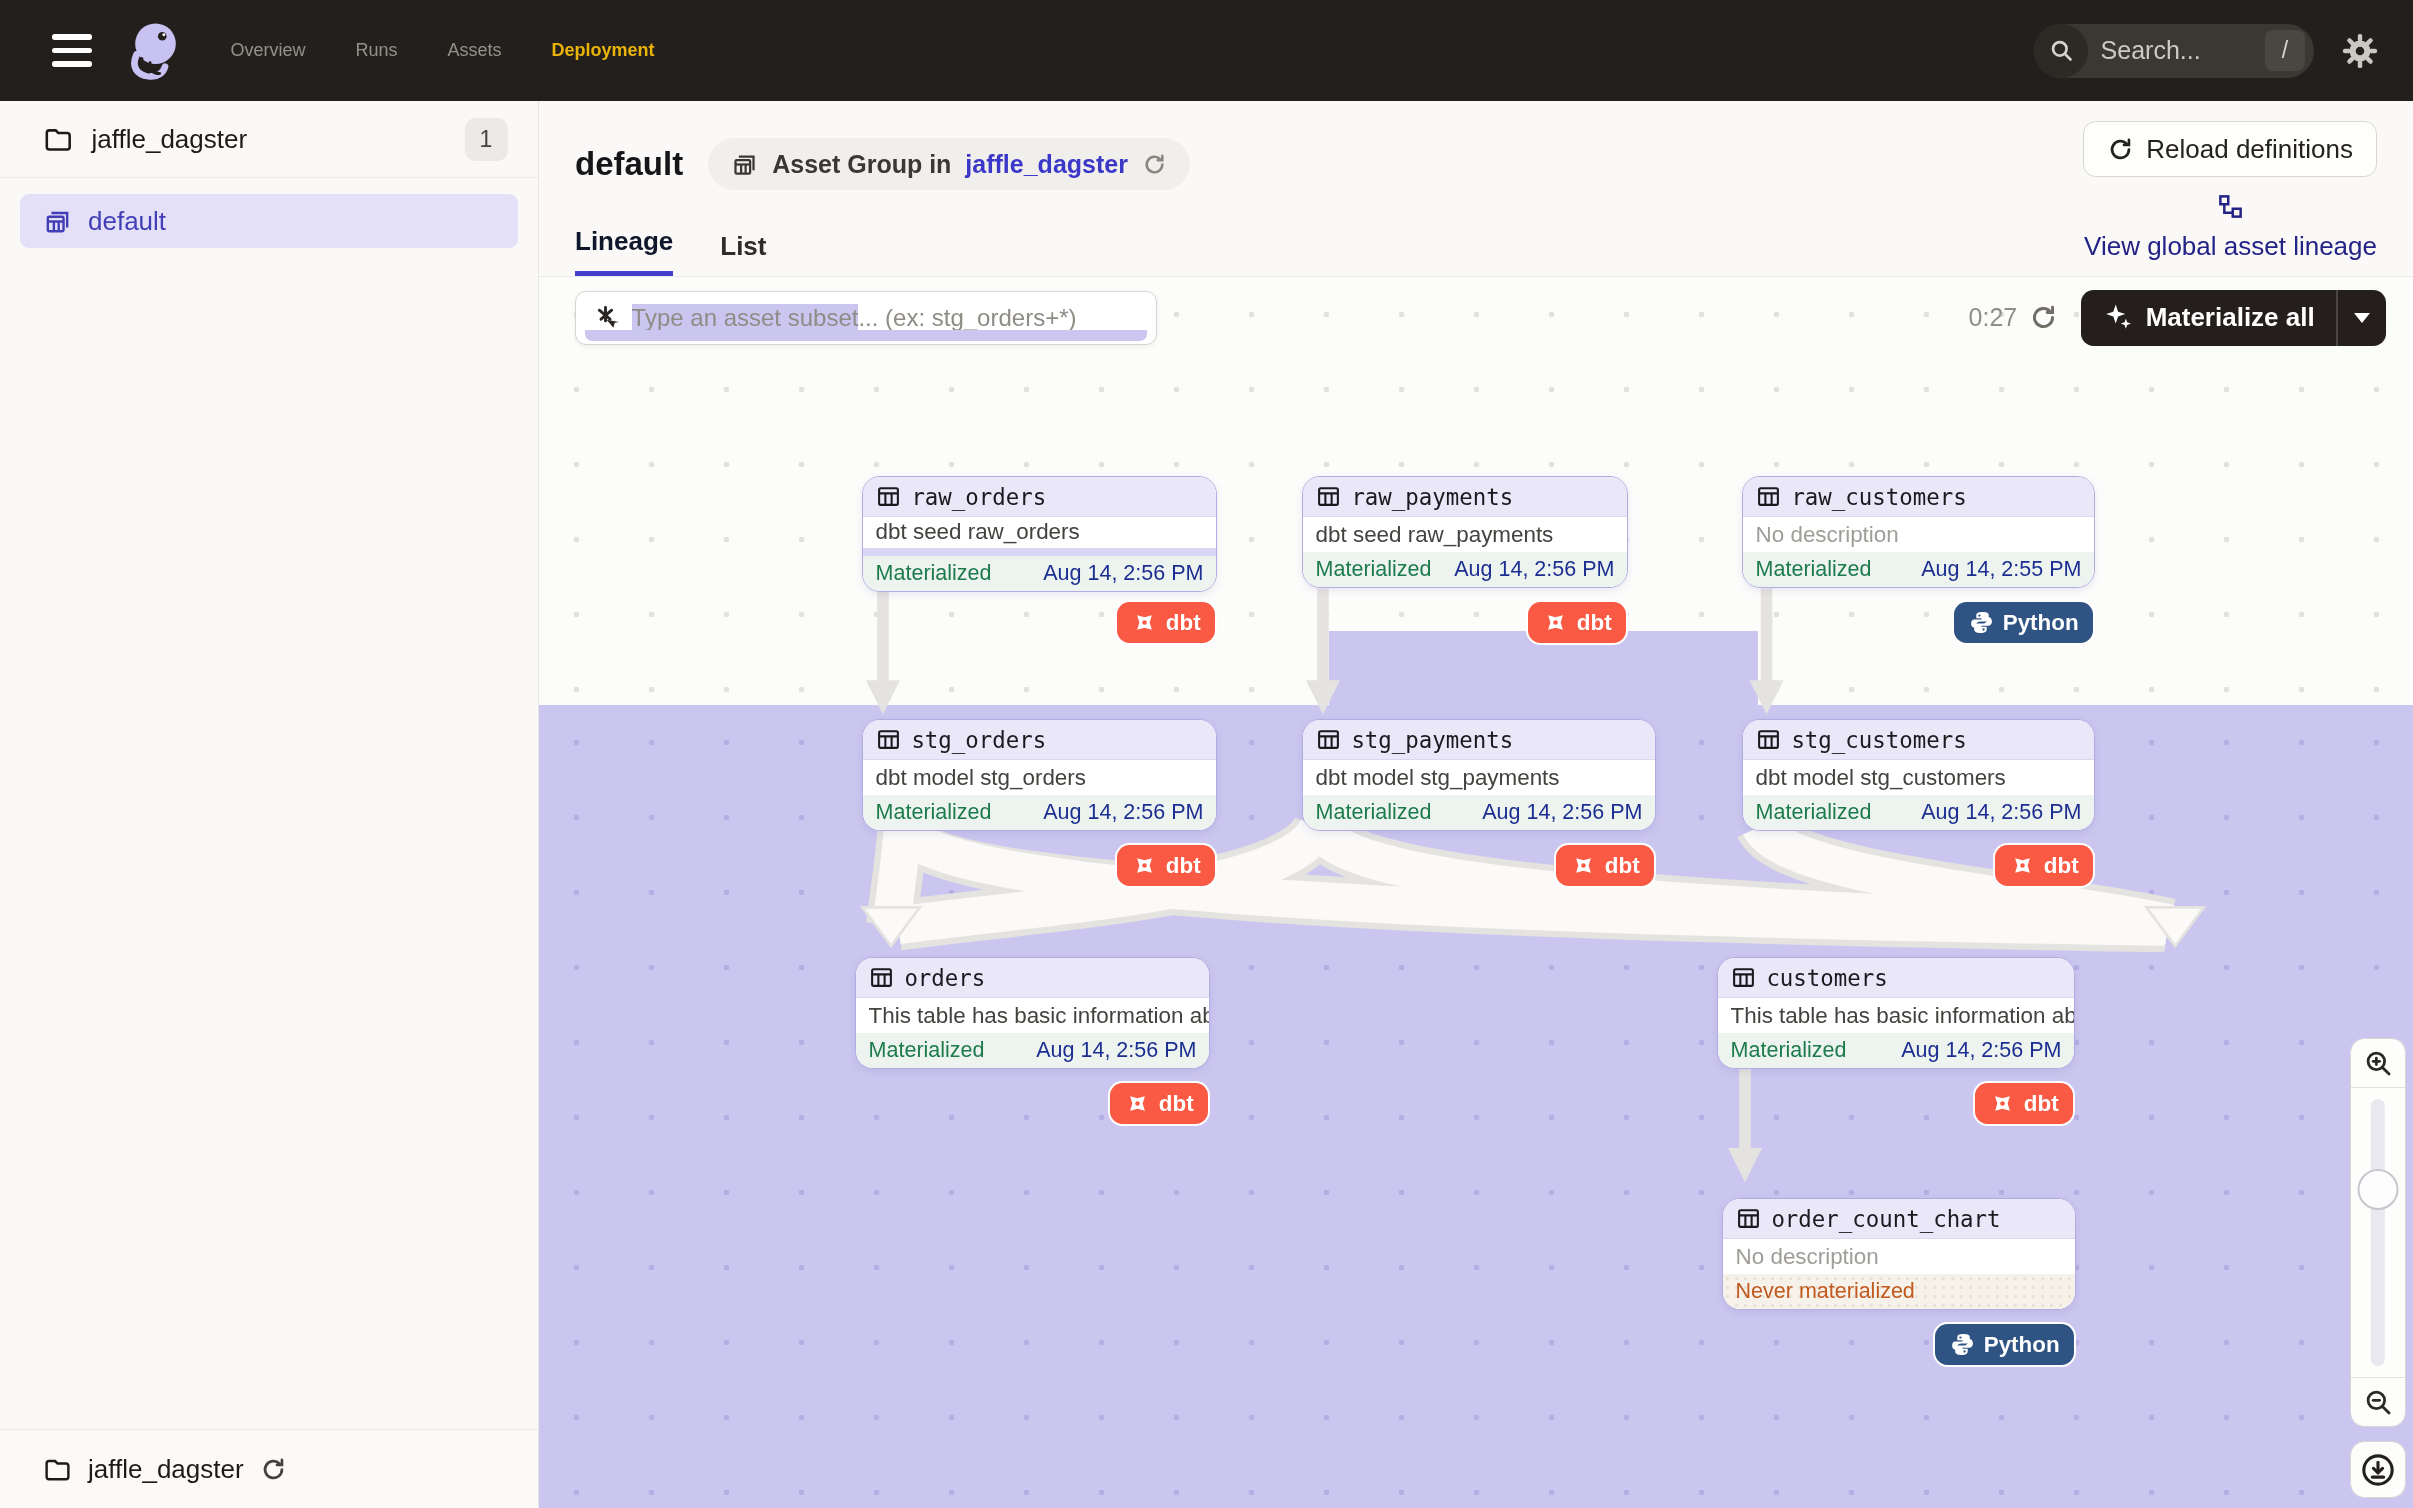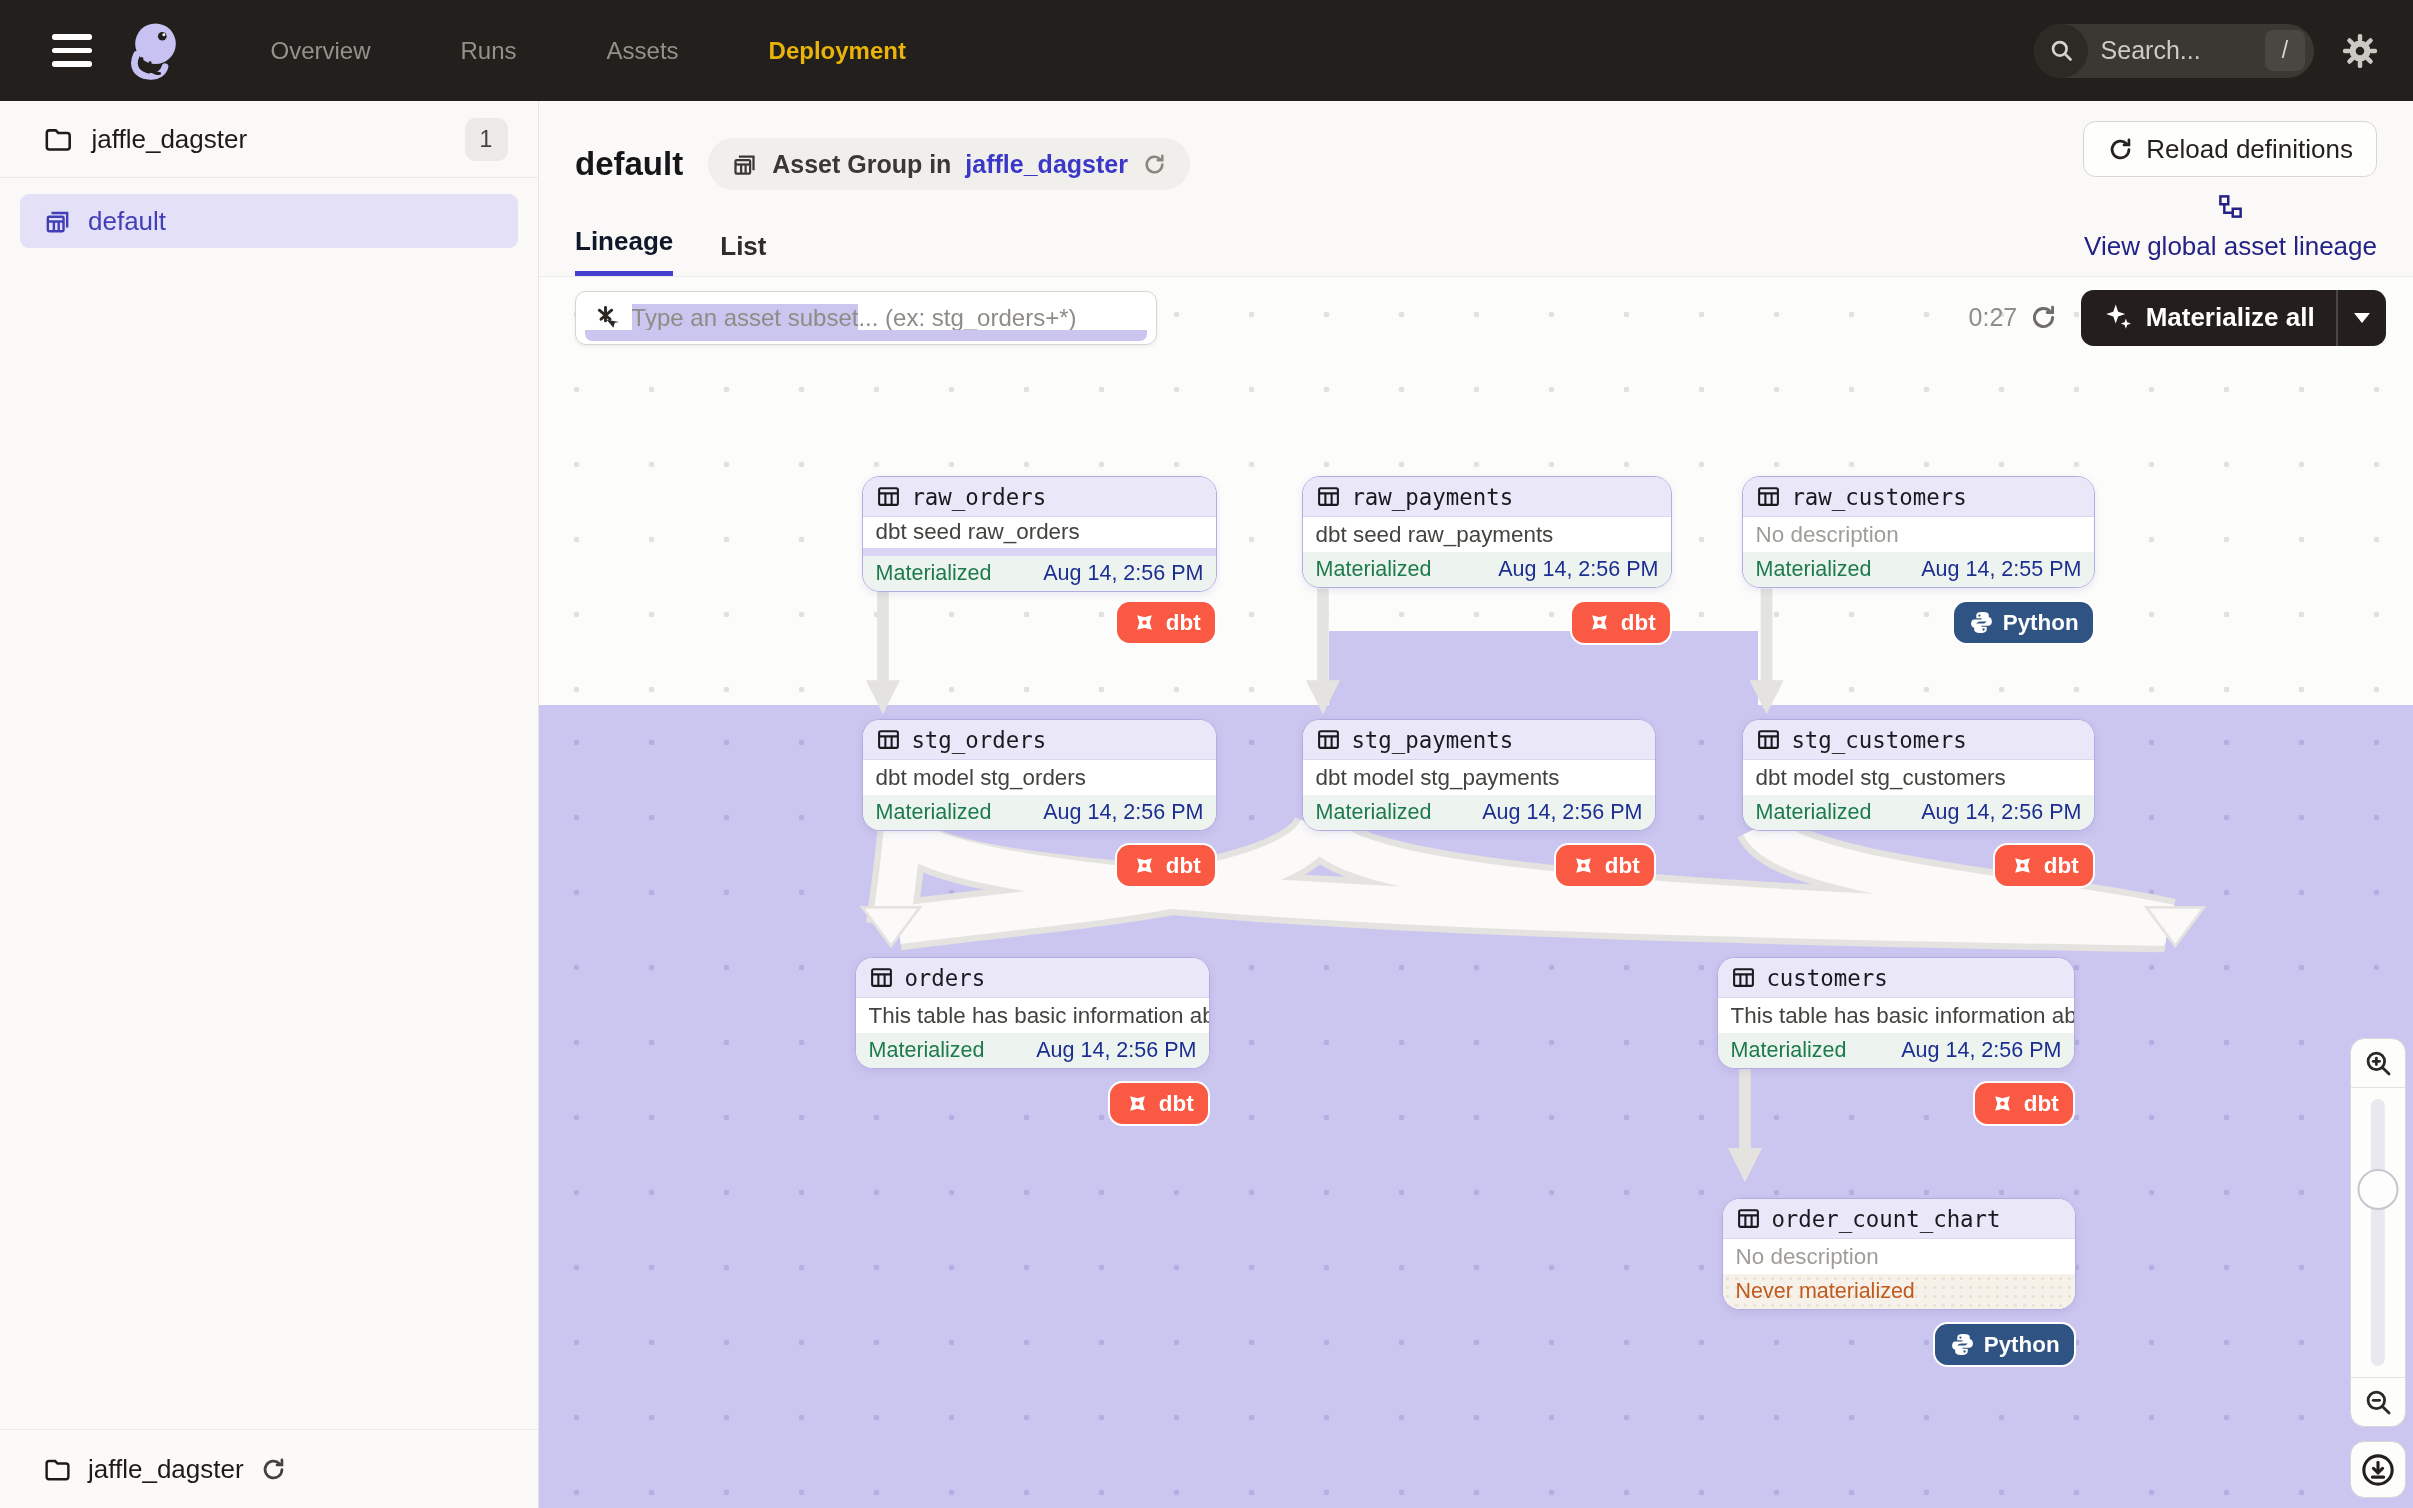--- a/index.html
+++ b/index.html
@@ -5,21 +5,21 @@
   * { margin:0; padding:0; box-sizing:border-box; }
   html,body { width:2413px; height:1508px; overflow:hidden; background:#FAF9F7;
               font-family:"Liberation Sans", sans-serif; }
 
   
   .topnav { height:101px; background:#231F1C; display:flex; align-items:center; }
   .hamburger { margin-left:52px; display:flex; flex-direction:column; gap:8px; cursor:pointer; }
   .hamburger span { width:40px; height:5.4px; background:#FFFFFF; border-radius:2.7px; }
   .logo { margin-left:30.5px; width:65px; height:65px; }
   .nav-links { display:flex; gap:50px; margin-left:43px; }
-  .nav-link { font-size:24px; color:#949189; font-weight:500; cursor:pointer;margin-left:40px; }
+  .nav-link { font-size:18px; color:#949189; font-weight:500; cursor:pointer; }
   .nav-link.active { color:#eab308; font-weight:700; }
   .nav-right { margin-left:auto; display:flex; align-items:center; }
   .search-pill { width:280px; height:54px; background:#3B3733; border-radius:27px;
                  display:flex; align-items:center; overflow:hidden; }
   .search-iconwrap { width:54px; height:54px; border-radius:50%; background:#2D2A26;
                      display:flex; align-items:center; justify-content:center; flex:0 0 auto; }
   .nav-search-input { flex:1; background:transparent; border:none; outline:none;
                       font-size:25px; color:#E8E6E2; padding-left:12.6px; width:90px;
                       font-family:"Liberation Sans", sans-serif;}
   .nav-search-input::placeholder { color:#CDCBC6; }
@@ -381,21 +381,21 @@
           <span class="icon">
             <svg viewBox="0 0 24 24" width="25" height="25" fill="#FFFFFF">
               <path d="M12 2l3.5 6.5L22 12l-6.5 3.5L12 22l-3.5-6.5L2 12l6.5-3.5z" transform="rotate(45 12 12)"></path>
               <circle cx="12" cy="12" r="2.2" fill="#FA5A43"></circle>
             </svg>
           </span>
           <span>dbt</span>
         </div>
     </div>
 
-    <div class="asset" style="left:763px; top:199px; width:370px;">
+    <div class="asset" style="left:763px; top:199px; width:326px;">
       <div class="node">
         <div class="node-header">
             <span class="icon">
               <svg viewBox="0 0 24 24" width="25" height="25" fill="none" stroke="#1A191E" stroke-width="2">
                 <rect x="3" y="4" width="18" height="16" rx="1.5"></rect>
                 <line x1="3" y1="9" x2="21" y2="9"></line>
                 <line x1="9" y1="9" x2="9" y2="20"></line>
                 <line x1="15" y1="9" x2="15" y2="20"></line>
               </svg>
             </span>

